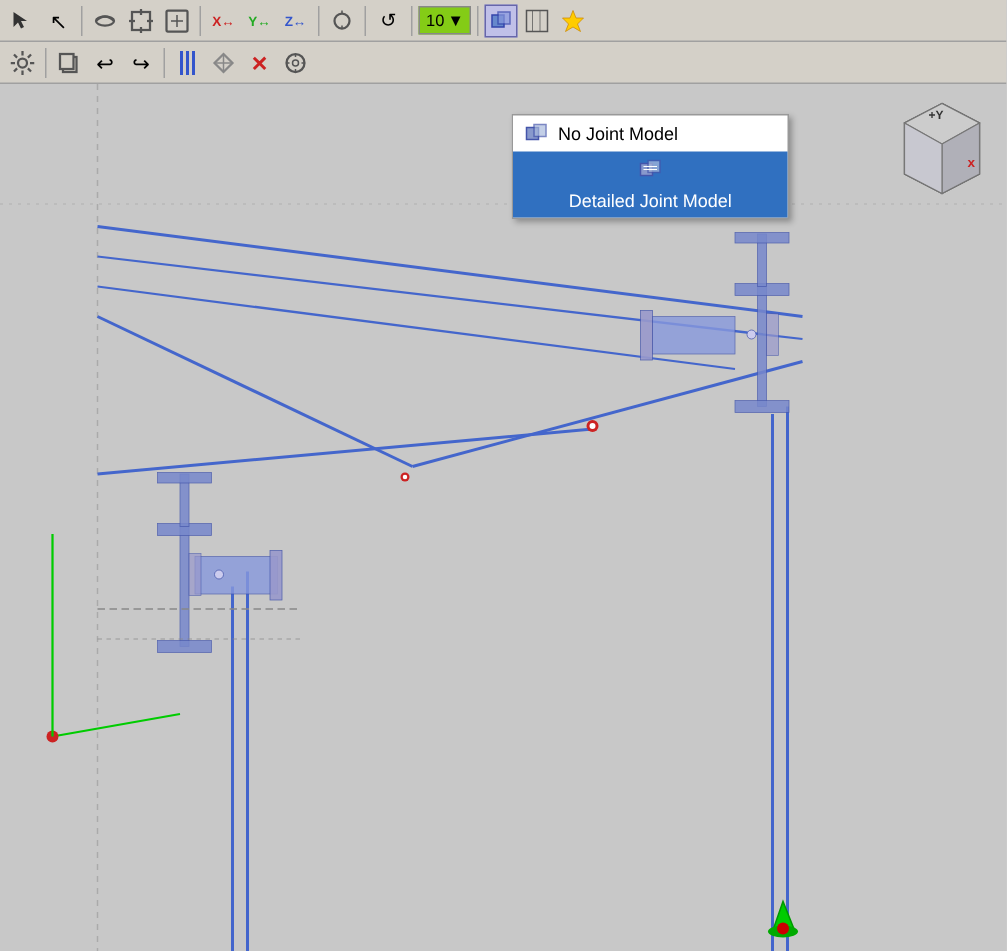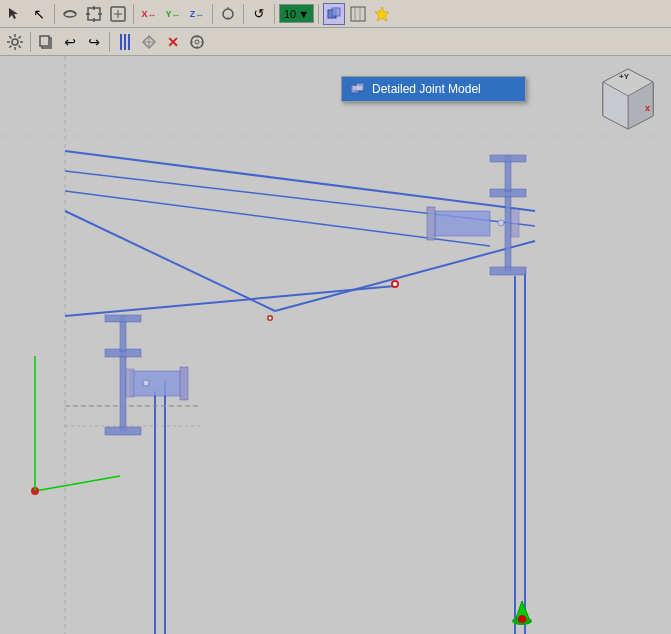--- a/index.html
+++ b/index.html
@@ -32,21 +32,21 @@
       cursor: pointer;
       font-size: 10px;
     }
     .toolbar-separator {
       width: 1px; height: 20px;
       background: #a0a0a0;
       margin: 0 2px;
     }
     .toolbar-dropdown {
       display: flex; align-items: center;
-      background: #15803d;
+      background: #84cc16;
       border: 1px solid #888;
       height: 19px;
       padding: 0 4px;
       cursor: pointer;
       font-size: 11px;
       min-width: 30px;
     }
 
     
     .viewport {
@@ -84,21 +84,21 @@
     }
     .menu-item {
       display: flex;
       align-items: center;
       padding: 4px 8px;
       cursor: pointer;
       gap: 6px;
       font-size: 12px;
       white-space: nowrap;
     }
-    .menu-item.selected { background: #3070c0; color: white; }
+    .menu-item.selected { background: #3070c0; color: white; flex-direction: column; }
     .menu-icon {
       width: 16px; height: 16px;
       flex-shrink: 0;
       display: flex; align-items: center; justify-content: center;
     }
   </style>
 </head>
 <body>
 
 <div class="toolbar-top">
@@ -322,20 +322,29 @@
       <polygon points="10,18 35,32 35,65 10,52" fill="#c8c8d0" stroke="#777" stroke-width="0.8"></polygon>
 
       <text x="52" y="47" font-size="9" fill="#cc2222" font-weight="bold" font-family="Arial">x</text>
 
       <text x="26" y="15" font-size="8" fill="#333" font-weight="bold" font-family="Arial">+Y</text>
     </svg>
   </div>
 
   <div class="dropdown-menu">
 
+    <div class="menu-item">
+      <div class="menu-icon">
+        <svg width="16" height="16" viewBox="0 0 16 16">
+            <rect x="1" y="4" width="8" height="8" fill="#8899cc" stroke="#4455aa" stroke-width="1"></rect>
+            <rect x="6" y="2" width="8" height="8" fill="#aabbdd" stroke="#4455aa" stroke-width="1" opacity="0.7"></rect>
+          </svg>
+      </div>
+      <span>No Joint Model</span>
+    </div>
 
 
     <div class="menu-item selected">
       <div class="menu-icon">
         <svg width="16" height="16" viewBox="0 0 16 16">
             <rect x="1" y="4" width="8" height="8" fill="#8899cc" stroke="#4455aa" stroke-width="1"></rect>
             <rect x="6" y="2" width="8" height="8" fill="#aabbdd" stroke="#4455aa" stroke-width="1" opacity="0.7"></rect>
             <line x1="3" y1="6" x2="12" y2="6" stroke="white" stroke-width="0.8"></line>
             <line x1="3" y1="8" x2="12" y2="8" stroke="white" stroke-width="0.8"></line>
           </svg>

